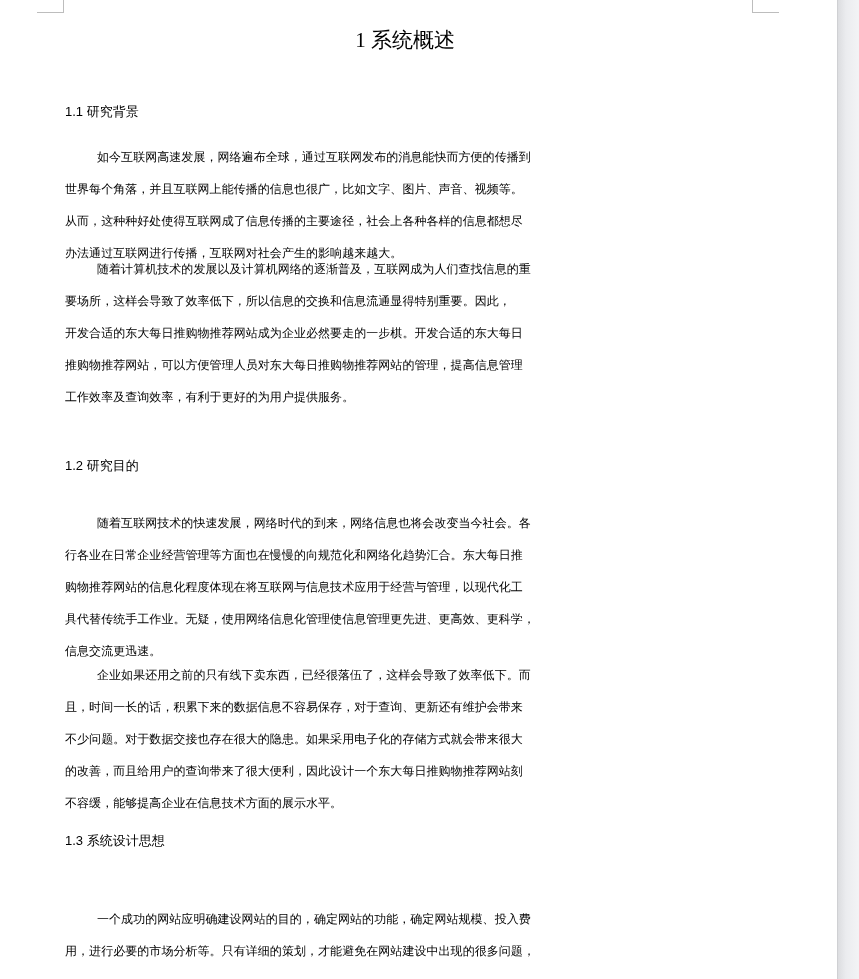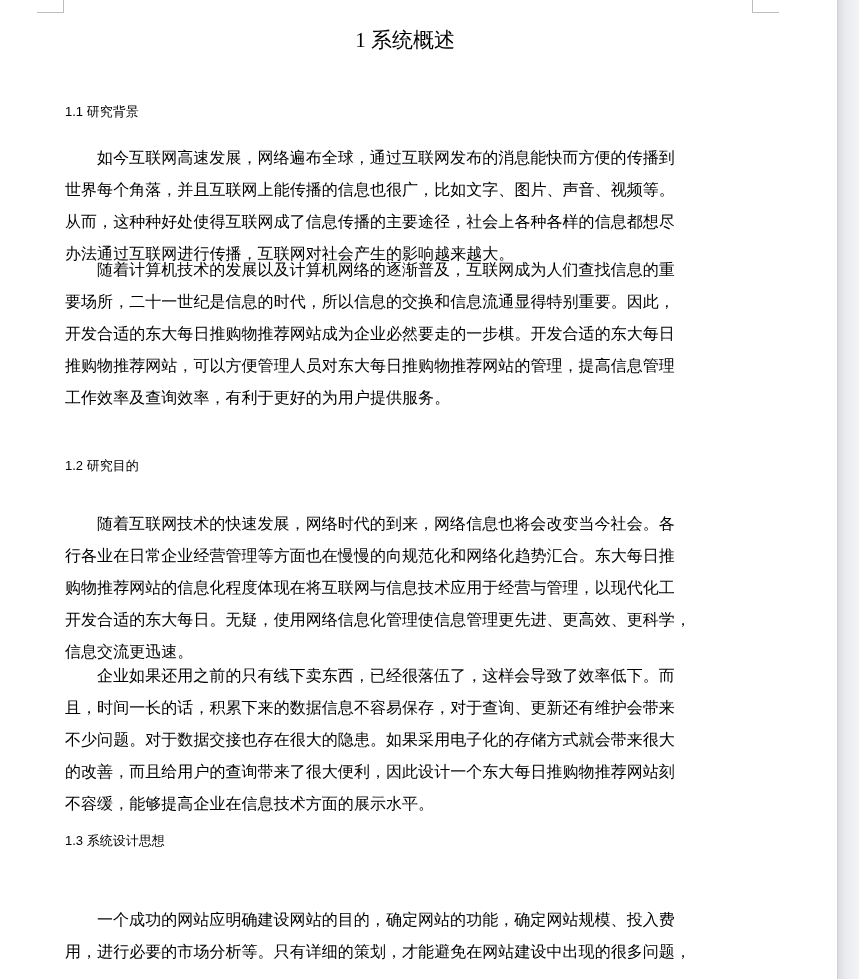--- a/index.html
+++ b/index.html
@@ -28,22 +28,22 @@
     position:absolute; left:0; width:810px; top:26px;
     text-align:center; font-size:21px; line-height:28px;
     font-family:"Liberation Serif", "DejaVu Serif", serif;
   }
   .h2 {
     position:absolute; left:65px; font-size:13px; line-height:26px;
     font-family:"Liberation Sans", "DejaVu Sans", sans-serif;
   }
   .para {
     position:absolute; left:65px; width:676px;
-    font-size:16px; line-height:32px;
-    font-family:Liberation Serif, serif;
+    font-size:12px; line-height:32px;
+    font-family:Liberation Mono, monospace;
     text-align:justify; text-indent:2em;
     letter-spacing:0.05px;
   }
   .line { display:block; white-space:nowrap; }
   .line.first { text-indent:32px; }
 </style>
 </head>
 <body>
 
 <div class="page">
@@ -56,33 +56,33 @@
 
   <div class="para" style="top:142px;">
     <span class="line first">如今互联网高速发展，网络遍布全球，通过互联网发布的消息能快而方便的传播到</span>
     <span class="line" style="text-indent:0">世界每个角落，并且互联网上能传播的信息也很广，比如文字、图片、声音、视频等。</span>
     <span class="line" style="text-indent:0">从而，这种种好处使得互联网成了信息传播的主要途径，社会上各种各样的信息都想尽</span>
     <span class="line" style="text-indent:0">办法通过互联网进行传播，互联网对社会产生的影响越来越大。</span>
   </div>
 
   <div class="para" style="top:254px;">
     <span class="line first">随着计算机技术的发展以及计算机网络的逐渐普及，互联网成为人们查找信息的重</span>
-    <span class="line" style="text-indent:0">要场所，二十一世纪是信息的时代，所以信息的交换和信息流通显得特别重要。因此，</span>
+    <span class="line" style="text-indent:0">要场所，这样会导致了效率低下，所以信息的交换和信息流通显得特别重要。因此，</span>
     <span class="line" style="text-indent:0">开发合适的东大每日推购物推荐网站成为企业必然要走的一步棋。开发合适的东大每日</span>
     <span class="line" style="text-indent:0">推购物推荐网站，可以方便管理人员对东大每日推购物推荐网站的管理，提高信息管理</span>
     <span class="line" style="text-indent:0">工作效率及查询效率，有利于更好的为用户提供服务。</span>
   </div>
 
   <div class="h2" style="top:453px;">1.2 研究目的</div>
 
   <div class="para" style="top:496px;margin-top:12px;">
     <span class="line first">随着互联网技术的快速发展，网络时代的到来，网络信息也将会改变当今社会。各</span>
     <span class="line" style="text-indent:0">行各业在日常企业经营管理等方面也在慢慢的向规范化和网络化趋势汇合。东大每日推</span>
     <span class="line" style="text-indent:0">购物推荐网站的信息化程度体现在将互联网与信息技术应用于经营与管理，以现代化工</span>
-    <span class="line" style="text-indent:0">开发合适的东大每日。无疑，使用网络信息化管理使信息管理更先进、更高效、更科学，</span>
+    <span class="line" style="text-indent:0">具代替传统手工作业。无疑，使用网络信息化管理使信息管理更先进、更高效、更科学，</span>
     <span class="line" style="text-indent:0">信息交流更迅速。</span>
   </div>
 
   <div class="para" style="top:660px;">
     <span class="line first">企业如果还用之前的只有线下卖东西，已经很落伍了，这样会导致了效率低下。而</span>
     <span class="line" style="text-indent:0">且，时间一长的话，积累下来的数据信息不容易保存，对于查询、更新还有维护会带来</span>
     <span class="line" style="text-indent:0">不少问题。对于数据交接也存在很大的隐患。如果采用电子化的存储方式就会带来很大</span>
     <span class="line" style="text-indent:0">的改善，而且给用户的查询带来了很大便利，因此设计一个东大每日推购物推荐网站刻</span>
     <span class="line" style="text-indent:0">不容缓，能够提高企业在信息技术方面的展示水平。</span>
   </div>

